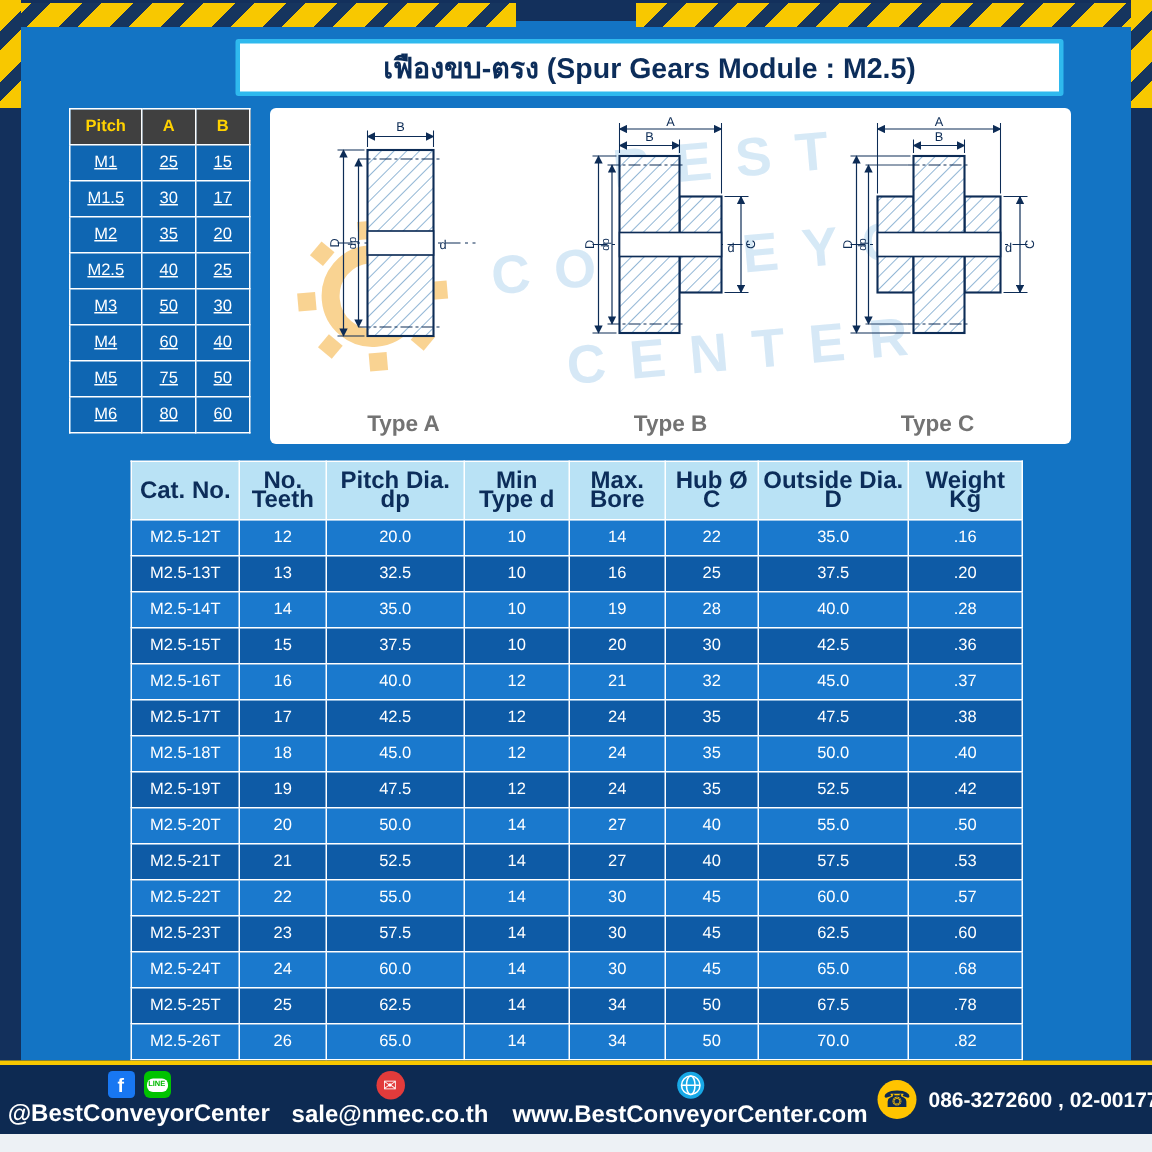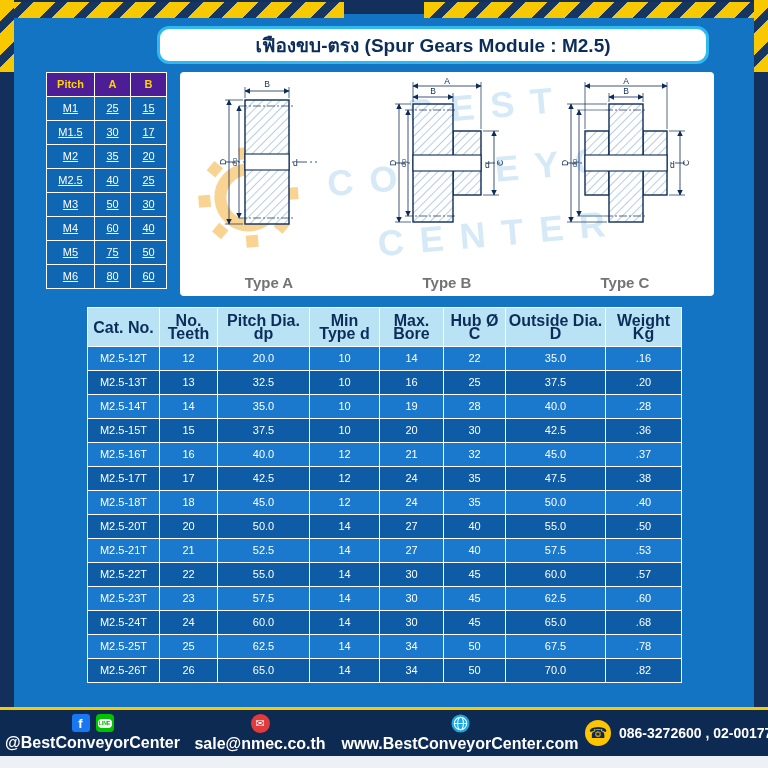--- a/index.html
+++ b/index.html
@@ -11,26 +11,26 @@
   
   .blue-area{position:absolute;left:14px;right:14px;top:14px;height:693px;background:#1374c4;}
   
   .hazard{background:repeating-linear-gradient(135deg,#f8c800 0px,#f8c800 15px,#16355f 15px,#16355f 24px);}
   .hz-top-left{position:absolute;left:0;top:2px;width:344px;height:16px;}
   .hz-top-right{position:absolute;right:0;top:2px;width:344px;height:16px;}
   .hz-side-left{position:absolute;left:0;top:0;width:14px;height:72px;}
   .hz-side-right{position:absolute;right:0;top:0;width:14px;height:72px;}
   
   .title-bar{position:absolute;left:157px;top:26px;width:552px;height:38px;background:#ffffff;
-    border:3px solid #2fb9ee;border-radius:12px;box-sizing:border-box;
+    border:3px solid #2fb9ee;border-radius:2px;box-sizing:border-box;
     display:flex;align-items:center;justify-content:center;}
   .title-bar span{color:#0c2d5a;font-weight:bold;font-size:19px;white-space:nowrap;}
   
   .pitch-table{position:absolute;left:46px;top:72px;border-collapse:collapse;table-layout:fixed;width:120px;}
-  .pitch-table th{background:#4c1d95;color:#ffd200;font-size:11px;font-weight:bold;
+  .pitch-table th{background:#404040;color:#ffd200;font-size:11px;font-weight:bold;
     border:1px solid #ffffff;padding:5px 1px;line-height:13px;text-align:center;}
   .pitch-table td{background:#0f66b2;color:#ffffff;font-size:11px;border:1px solid #ffffff;
     text-align:center;padding:5px 1px;line-height:13px;text-decoration:underline;}
   
   .panel{position:absolute;left:180px;top:72px;width:534px;height:224px;background:#ffffff;border-radius:4px;}
   .types-row{position:absolute;inset:0;display:flex;z-index:1;}
   .type-block{flex:1;display:flex;flex-direction:column;align-items:center;justify-content:space-between;
     padding:6px 0 5px 0;box-sizing:border-box;}
   .type-label{color:#737373;font-weight:bold;font-size:15px;}
   .dim{font-size:8.5px;fill:#0d2c56;font-family:"Liberation Sans",sans-serif;}
@@ -373,20 +373,30 @@
         <td>M2.5-18T</td>
         <td>18</td>
         <td>45.0</td>
         <td>12</td>
         <td>24</td>
         <td>35</td>
         <td>50.0</td>
         <td>.40</td>
       </tr>
       <tr>
+        <td>M2.5-19T</td>
+        <td>19</td>
+        <td>47.5</td>
+        <td>12</td>
+        <td>24</td>
+        <td>35</td>
+        <td>52.5</td>
+        <td>.42</td>
+      </tr>
+      <tr>
         <td>M2.5-20T</td>
         <td>20</td>
         <td>50.0</td>
         <td>14</td>
         <td>27</td>
         <td>40</td>
         <td>55.0</td>
         <td>.50</td>
       </tr>
       <tr>

